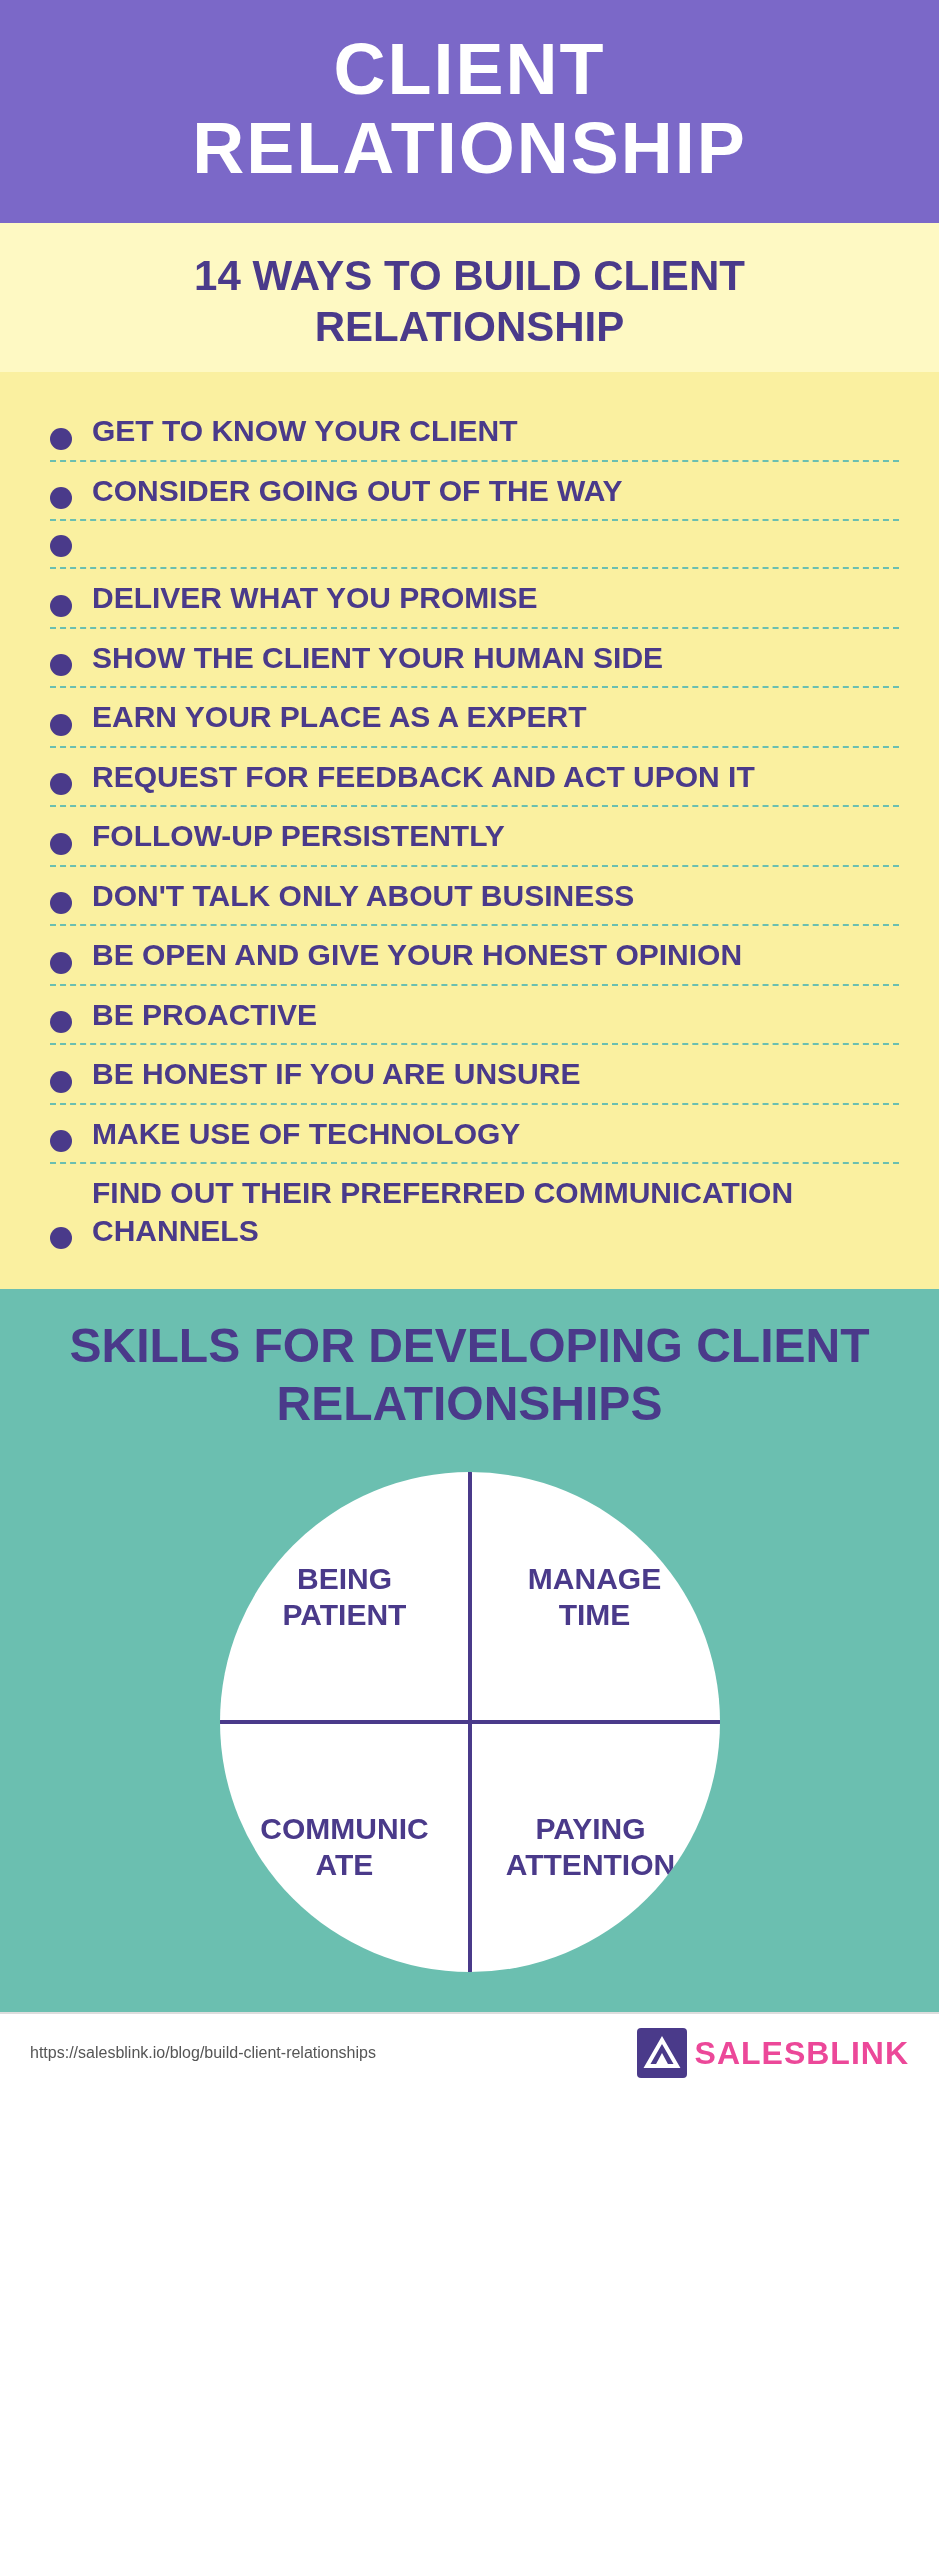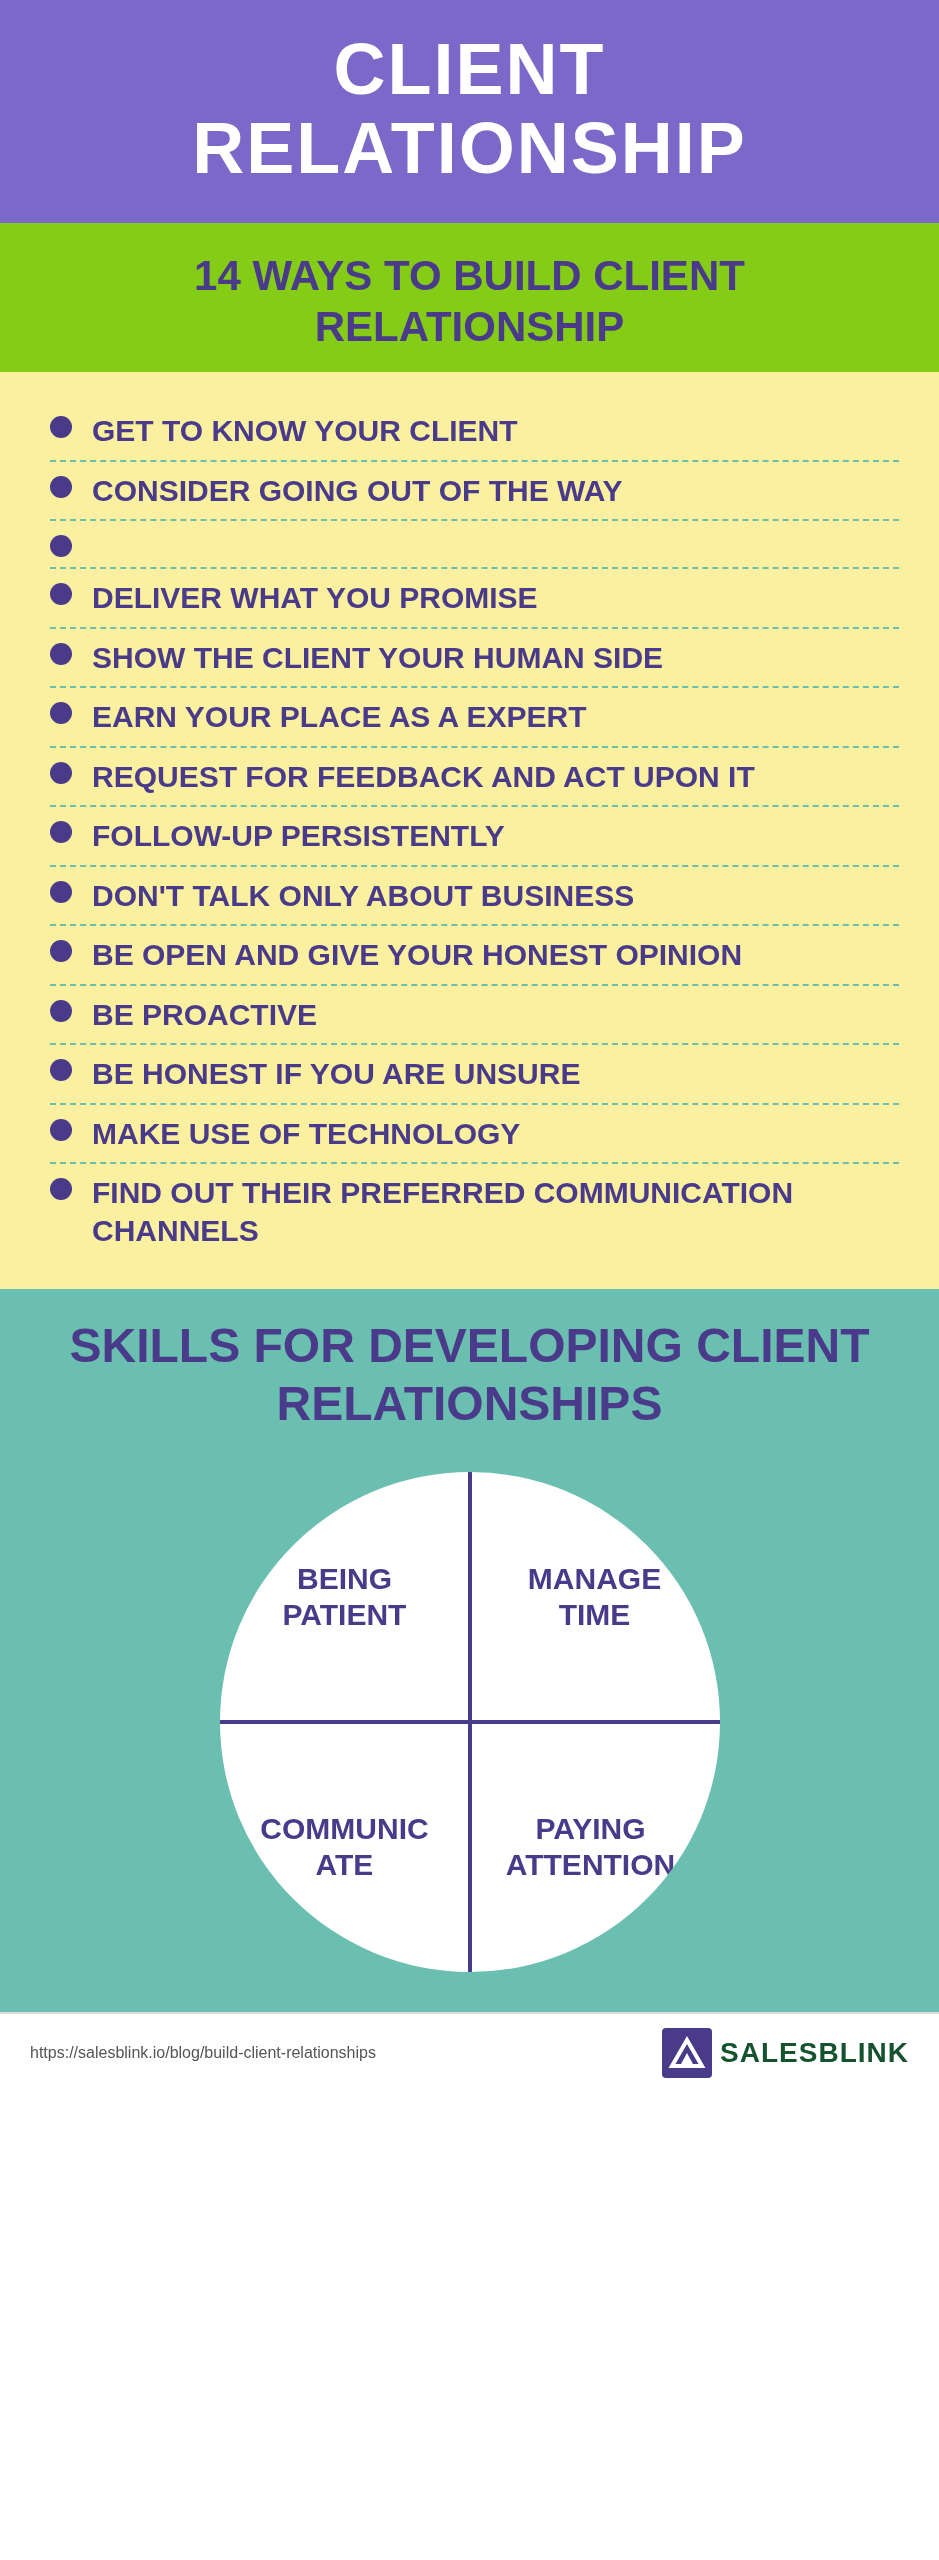--- a/index.html
+++ b/index.html
@@ -19,42 +19,42 @@
       color: #fff;
       font-size: 72px;
       font-weight: 900;
       line-height: 1.1;
       letter-spacing: 2px;
       text-transform: uppercase;
     }
 
     
     .section-ways {
-      background: #84cc16;
+      background: #fef9c3;
       padding: 28px 30px 20px;
       text-align: center;
     }
     .section-ways-title {
       color: #4A3A8A;
       font-size: 42px;
       font-weight: 900;
       line-height: 1.2;
       text-transform: uppercase;
     }
 
     
     .list-area {
       background: #FAF0A0;
       padding: 30px 40px 30px 50px;
       position: relative;
     }
 
     .list-item {
       display: flex;
-      align-items: flex-start;
+      align-items: flex-end;
       padding: 10px 0 10px 0;
       border-bottom: 2px dashed #6BBFB0;
     }
     .list-item:last-child {
       border-bottom: none;
     }
 
     .bullet {
       width: 22px;
       height: 22px;
@@ -182,22 +182,22 @@
       align-items: center;
       gap: 8px;
     }
 
     .logo-icon {
       width: 50px;
       height: 50px;
     }
 
     .logo-text {
-      color: #14532d;
-      font-size: 28px;
+      color: #ec4899;
+      font-size: 32px;
       font-weight: 900;
       text-transform: uppercase;
       letter-spacing: 1px;
     }
   </style>
 </head>
 <body>
 
 <div class="header">
   <div class="header-title">

